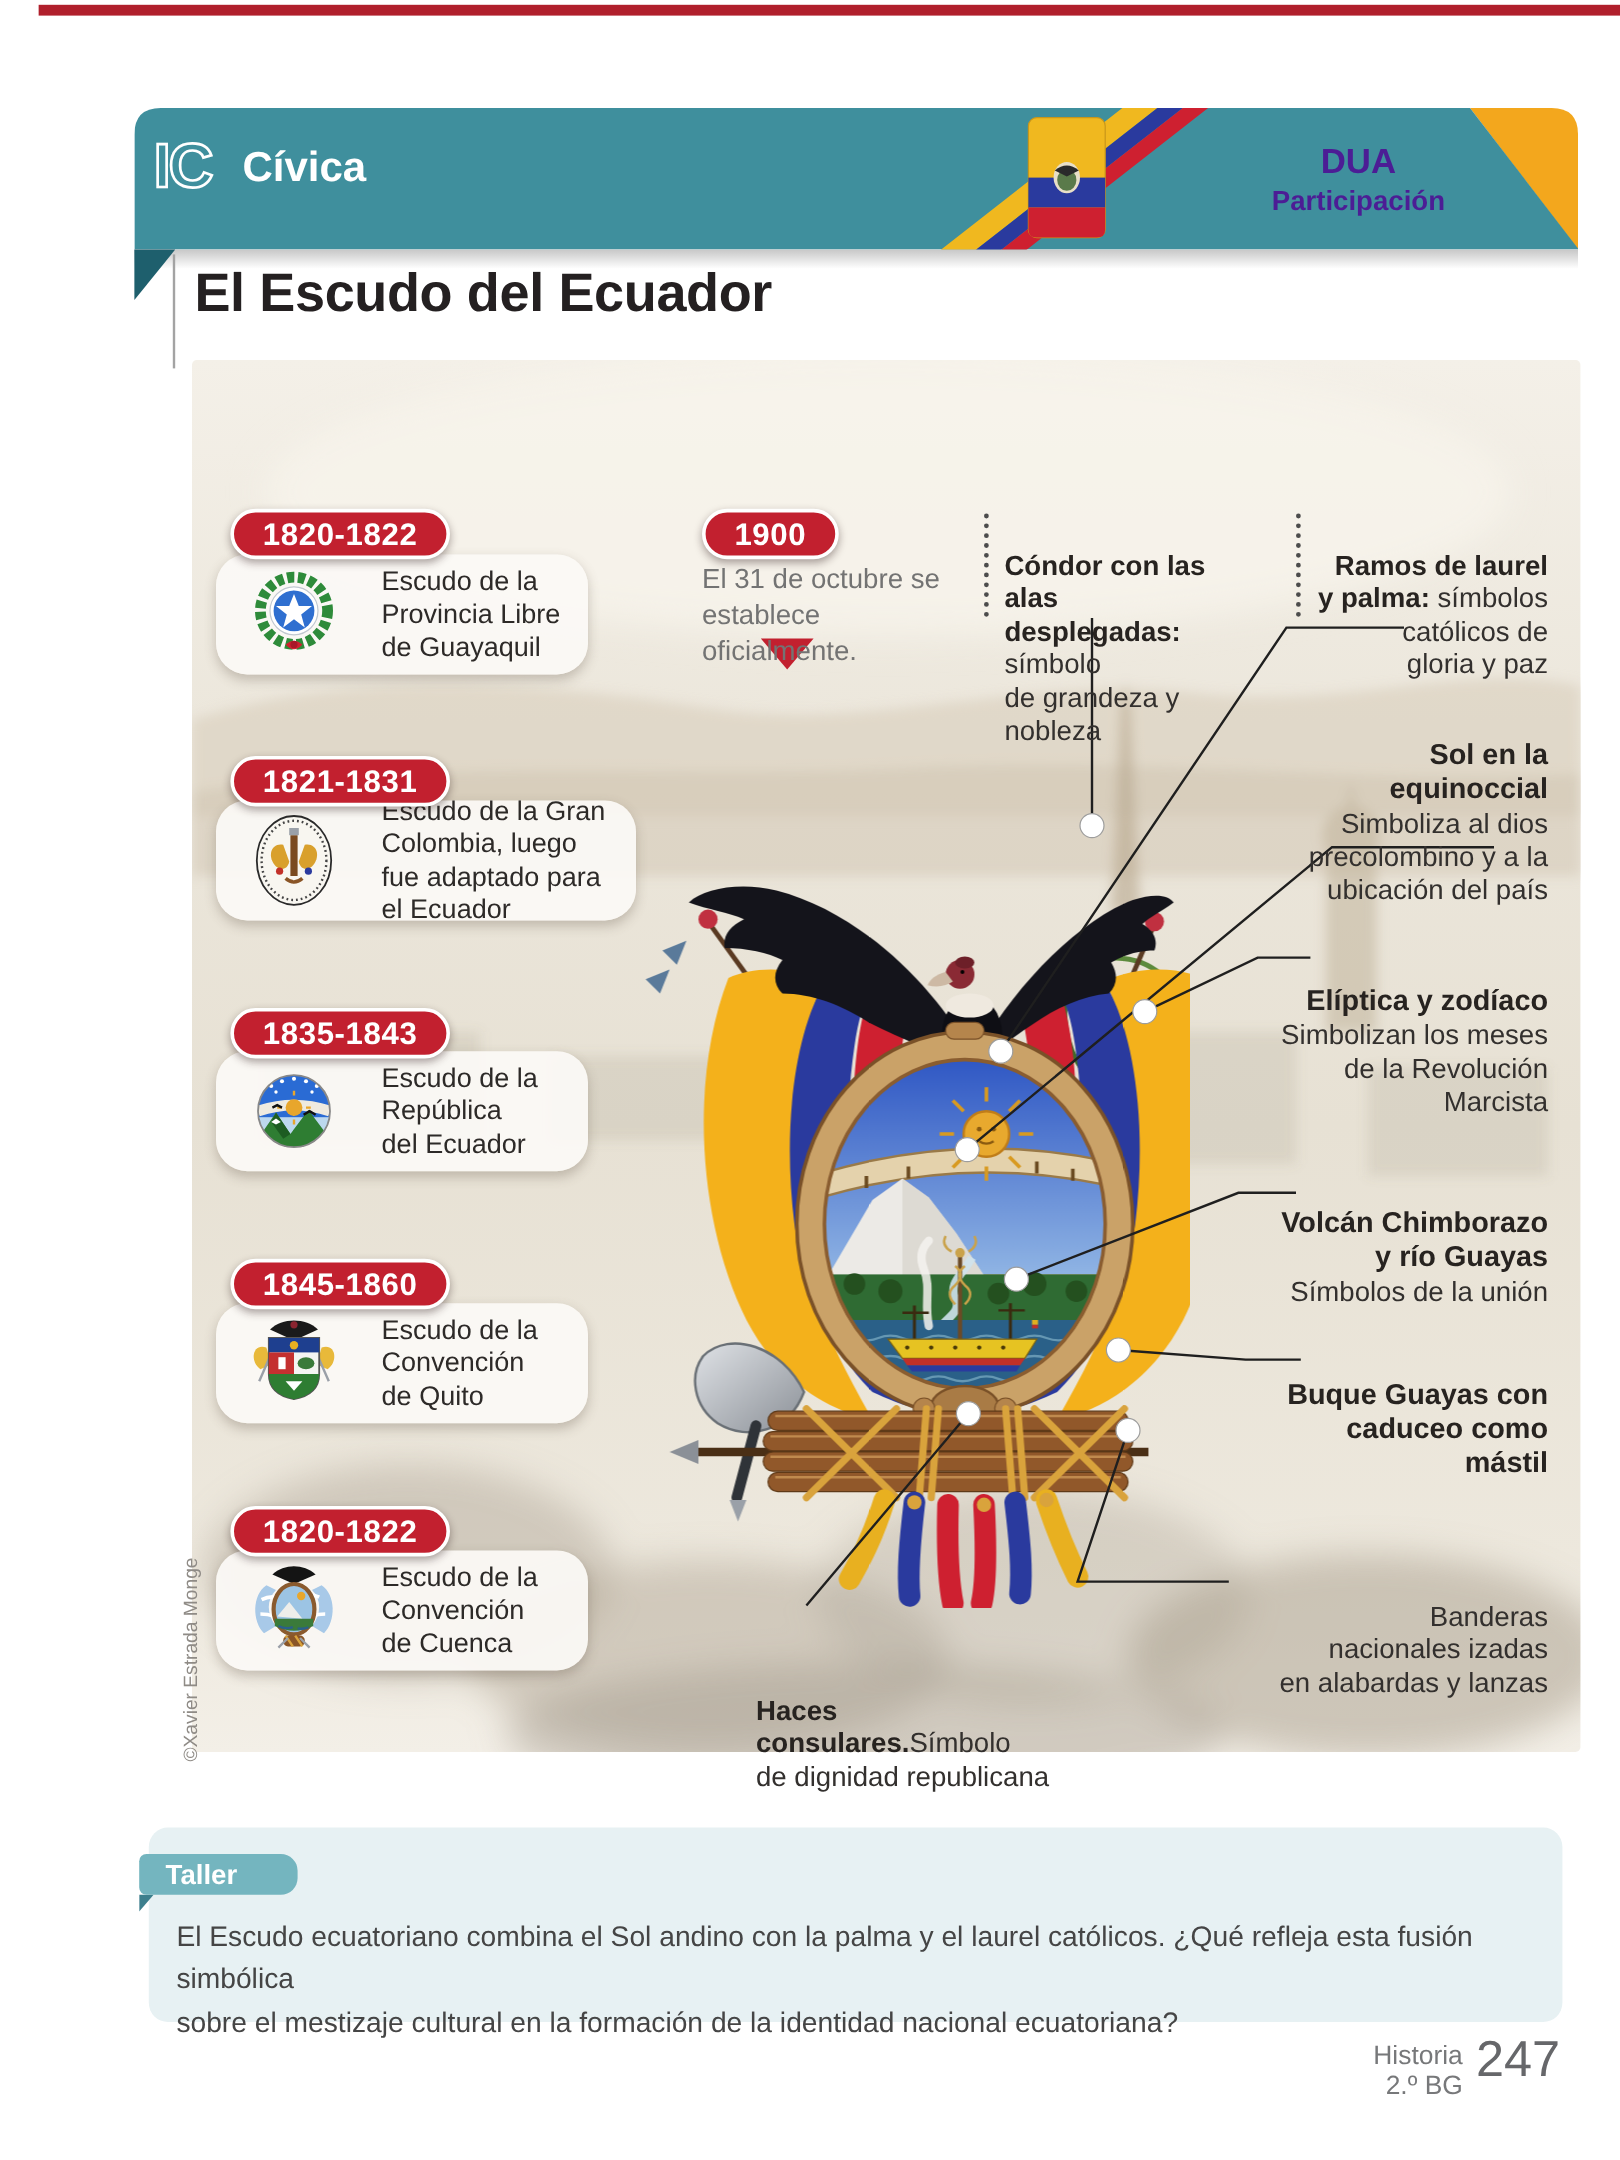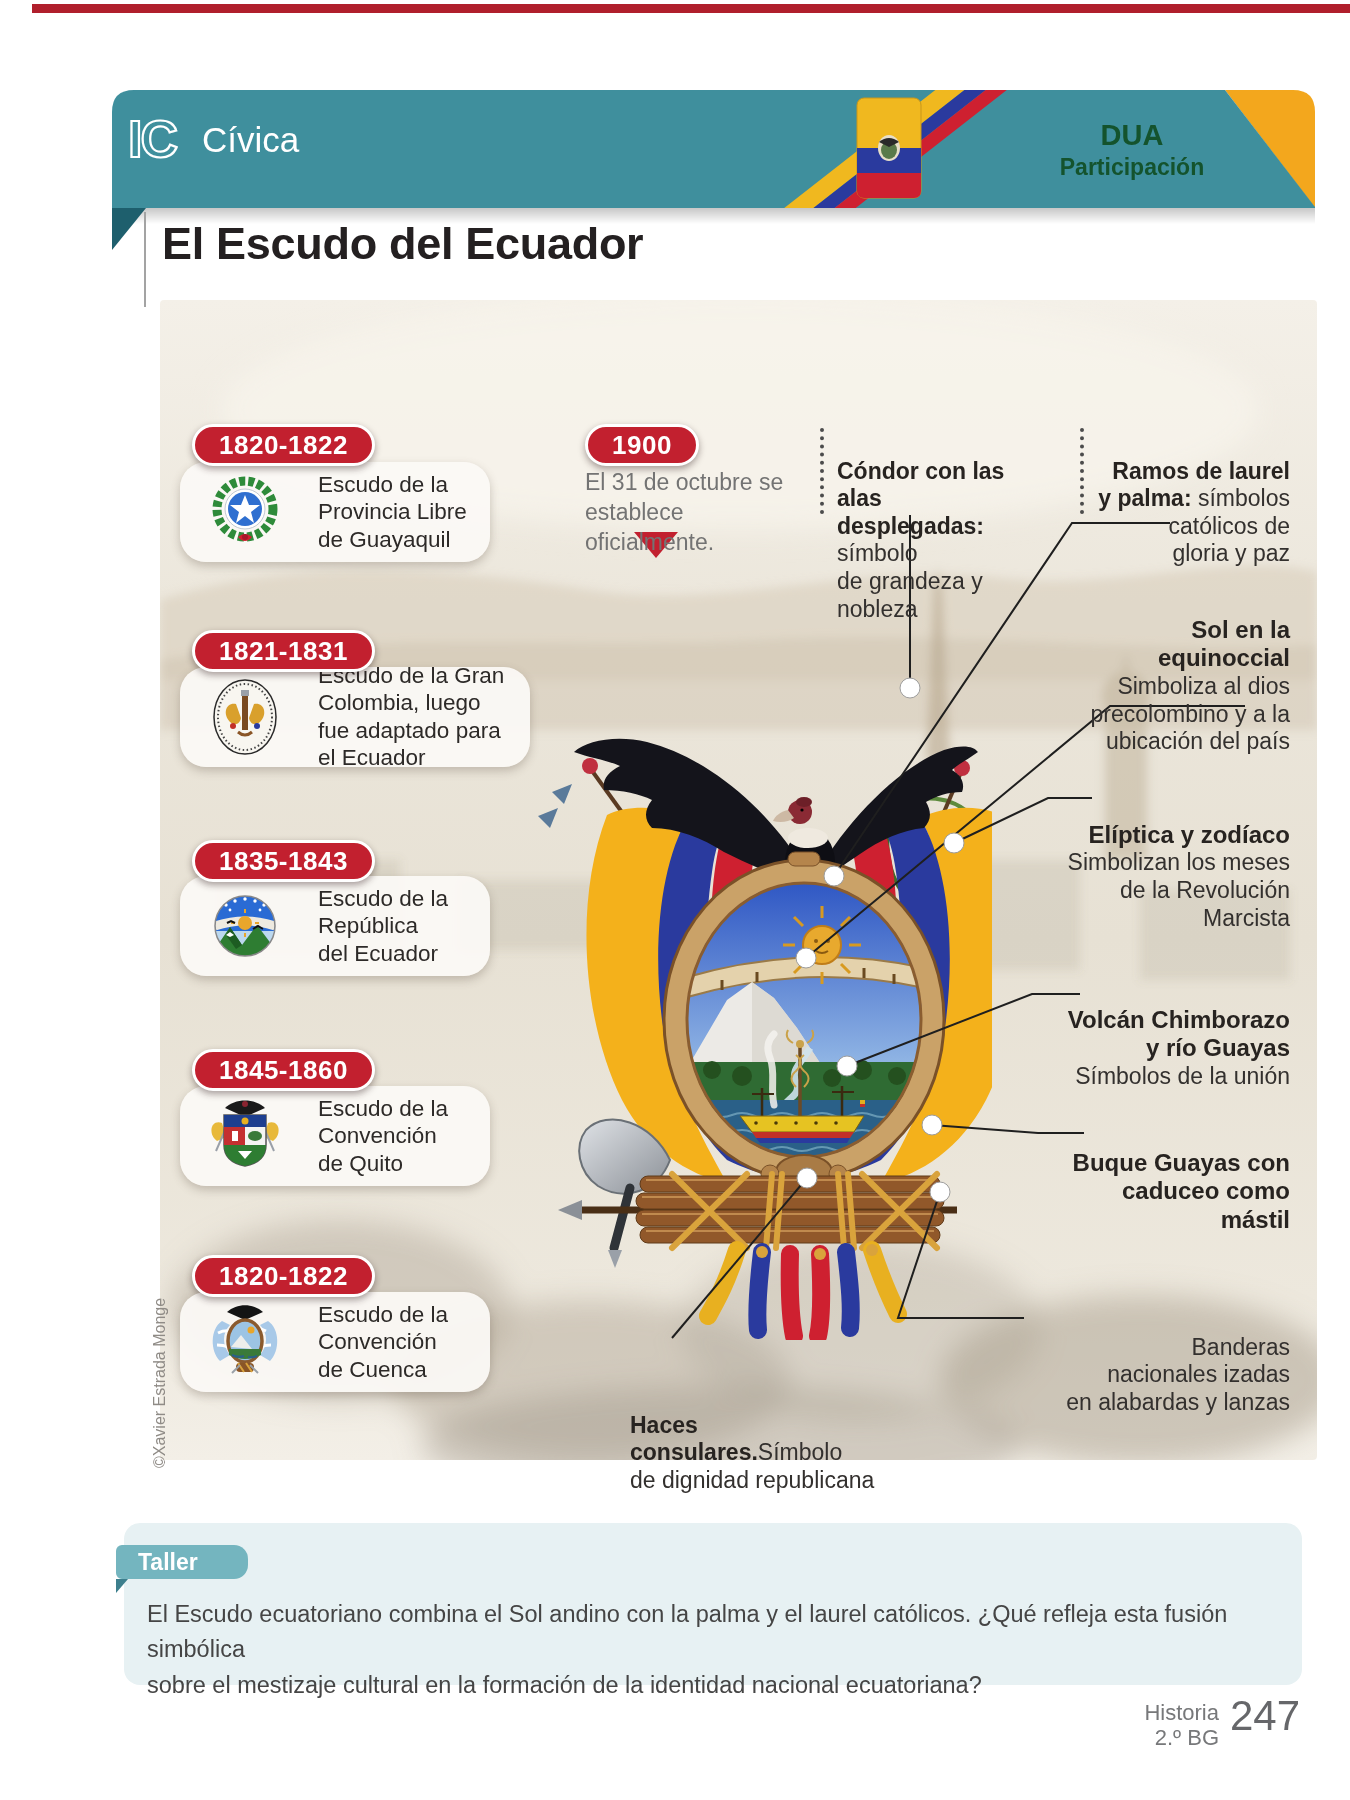--- a/index.html
+++ b/index.html
@@ -9,22 +9,22 @@
 
   
   #topbar{left:0;top:4px;width:1350px;height:9px;background:#b01f2c;}
 
   
   #banner{left:80px;top:90px;width:1203px;height:118px;}
   #banner-shadow{left:80px;top:208px;width:1203px;height:16px;
      background:linear-gradient(180deg,rgba(0,0,0,.22),rgba(0,0,0,0));}
   .logo-ic{left:96px;top:113px;font-size:52px;font-weight:800;letter-spacing:-2px;
      color:transparent;-webkit-text-stroke:2.2px #ffffff;line-height:1;}
-  .subject{left:170px;top:122px;font-size:35px;font-weight:400;color:#ffffff;line-height:1;}
-  .dua{left:1020px;top:121px;width:160px;text-align:center;color:#14532d;line-height:1;}
+  .subject{left:170px;top:122px;font-size:35px;font-weight:700;color:#ffffff;line-height:1;}
+  .dua{left:1020px;top:121px;width:160px;text-align:center;color:#4c1d95;line-height:1;}
   .dua .l1{font-size:29px;font-weight:700;display:block;}
   .dua .l2{font-size:23px;font-weight:700;display:block;margin-top:6px;}
 
   
   #fold{left:80px;top:208px;width:0;height:0;border-top:42px solid #1e5f6d;border-left:34px solid transparent;transform:scaleX(-1);}
   #vline{left:112px;top:212px;width:2px;height:95px;background:#a3a3a3;}
   #page-title{left:130px;top:218px;font-size:45px;font-weight:700;color:#242021;letter-spacing:-.3px;}
 
   
   #panel{left:128px;top:300px;width:1157px;height:1160px;border-radius:4px;overflow:hidden;

